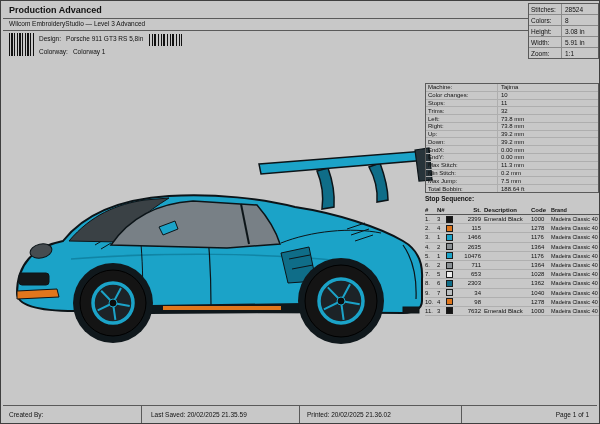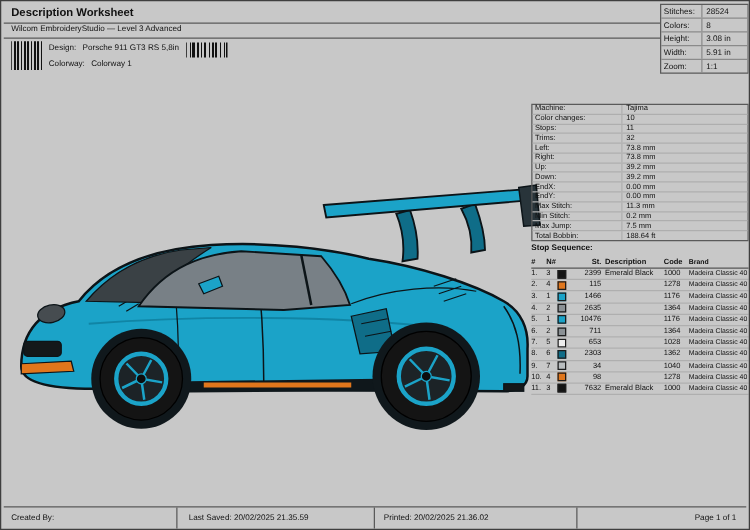--- a/index.html
+++ b/index.html
@@ -48,21 +48,21 @@
   .c-brand { font-size:5.5px; white-space:nowrap; overflow:hidden; }
   .chip { display:block; width:7px; height:7px; border:1px solid #1c1c1c; }
 
   .footer-cell { position:absolute; top:405px; height:17px; line-height:17px; font-size:6.5px; }
 </style>
 </head>
 <body>
 
 <div class="page">
 
-  <div class="title">Description Worksheet</div>
+  <div class="title">Production Advanced</div>
   <div class="hline" style="top:17px;left:2px;width:525px;"></div>
   <div class="subtitle">Wilcom EmbroideryStudio — Level 3 Advanced</div>
   <div class="hline" style="top:29px;left:2px;width:525px;"></div>
 
   <div class="barcode barcode-left"></div>
   <div class="design-line" style="top:34px;">
     <span class="lbl">Design:</span>
     <span>Porsche 911 GT3 RS 5,8in</span>
   </div>
   <div class="barcode barcode-right"></div>

